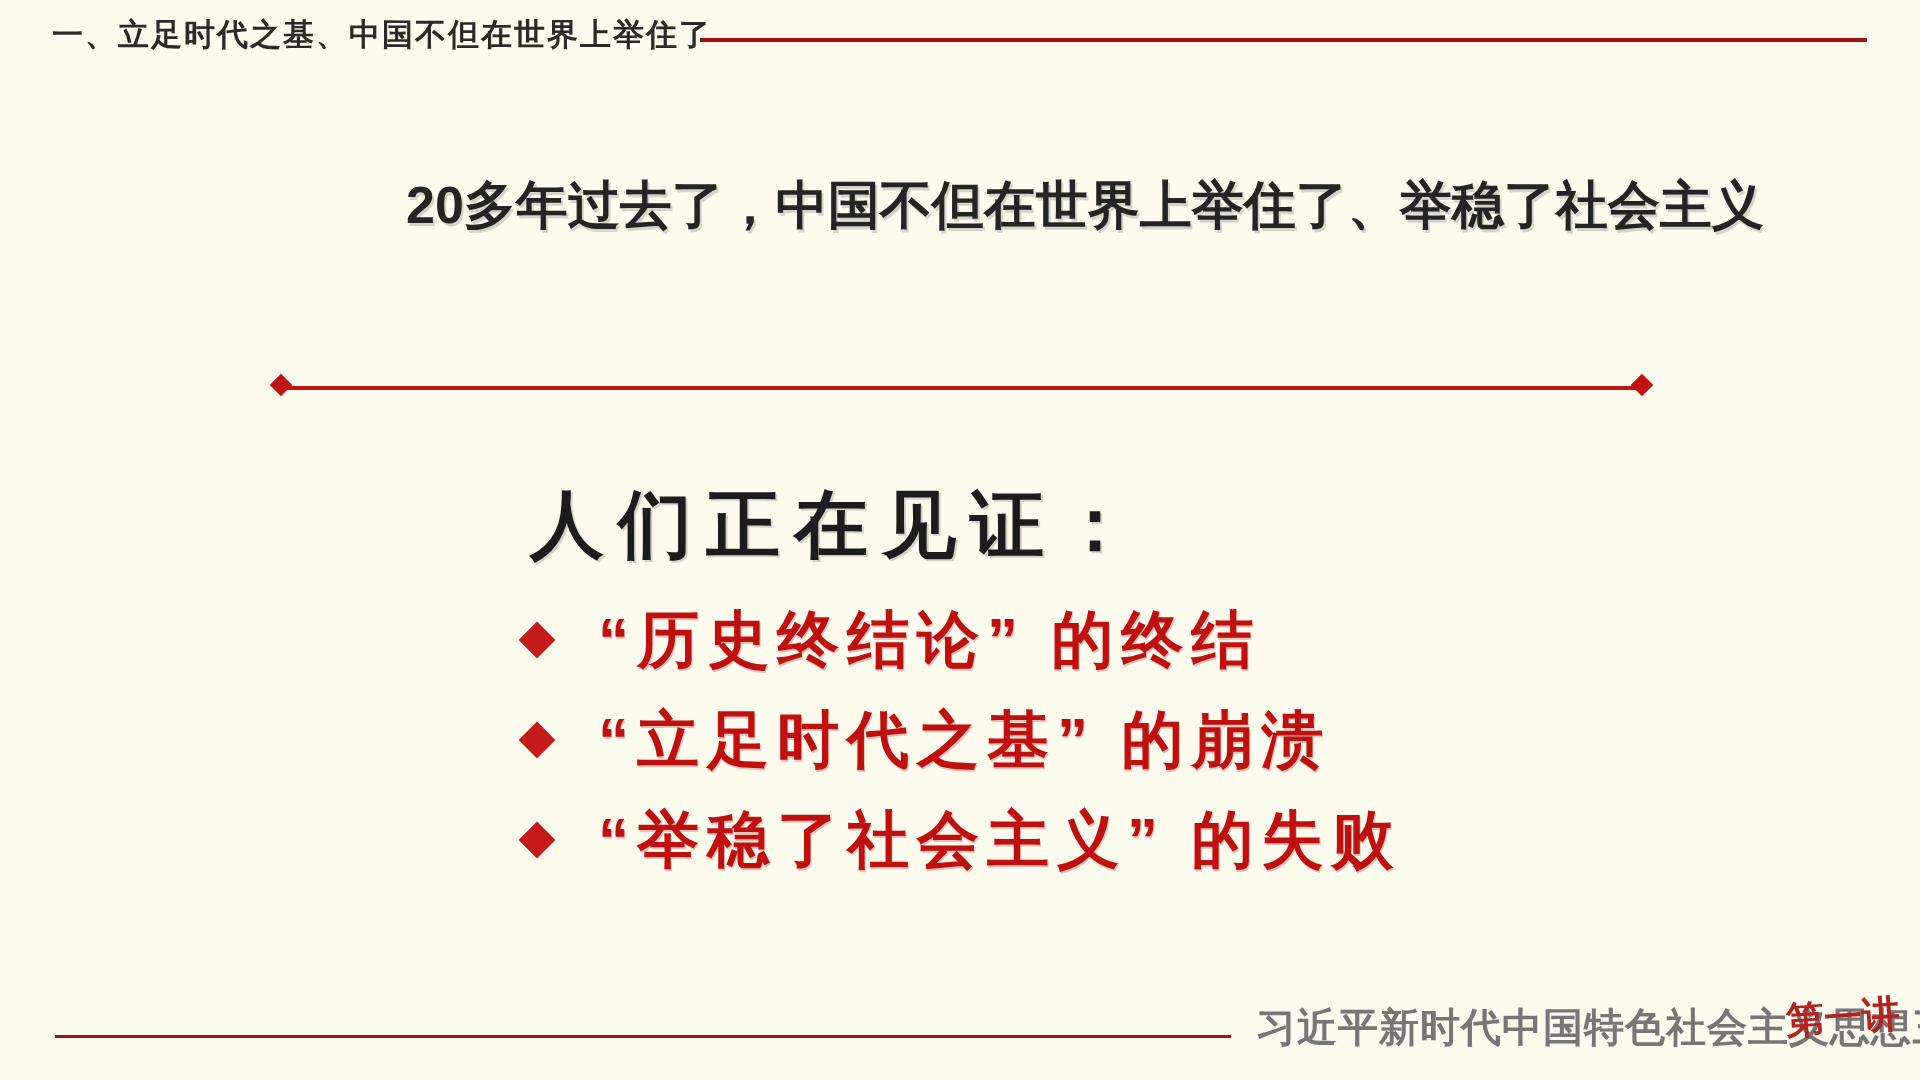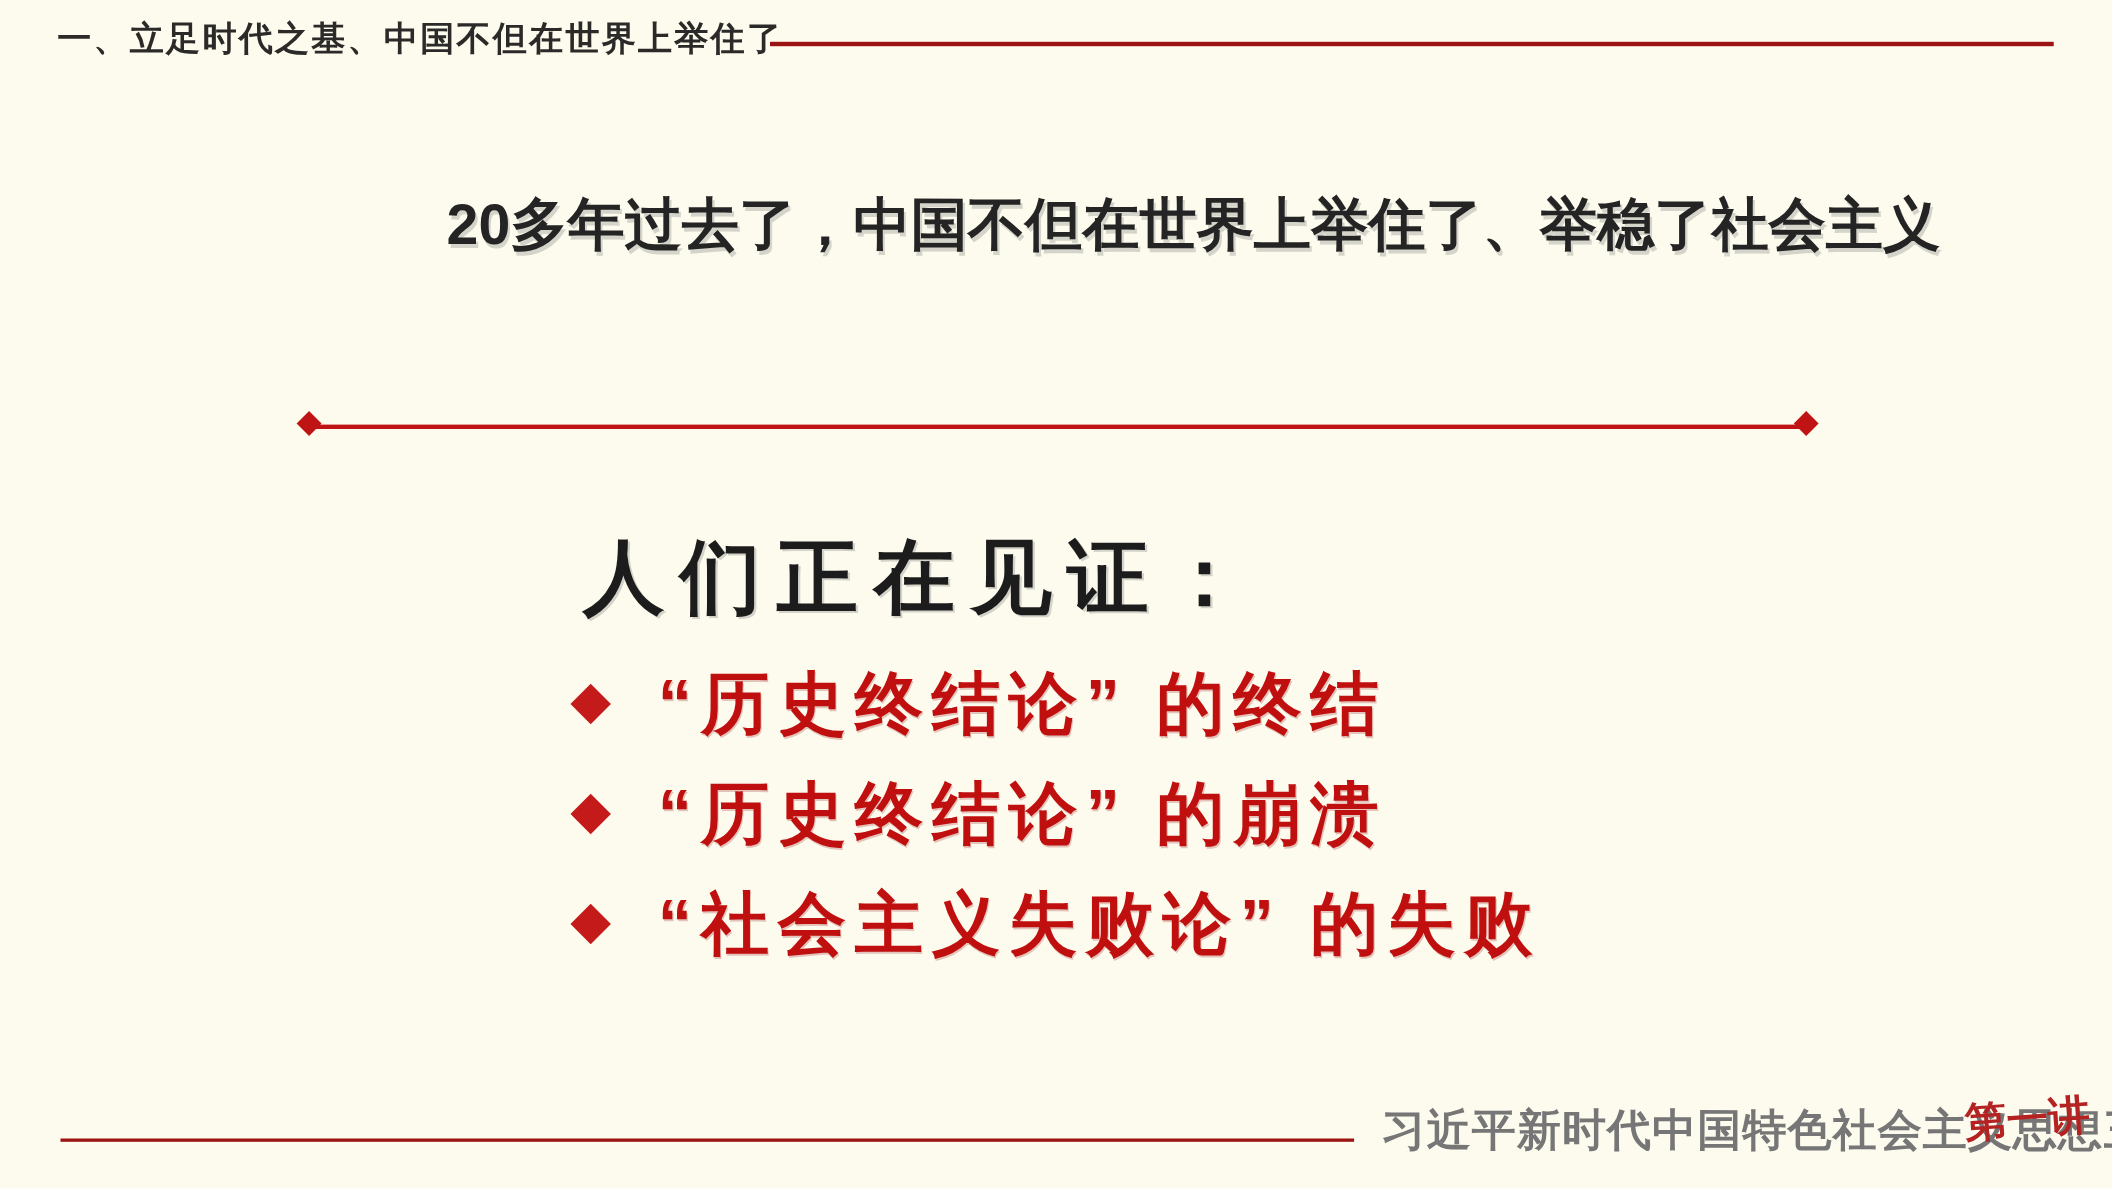--- a/index.html
+++ b/index.html
@@ -164,26 +164,26 @@
 
   <div class="bullet-list">
 
     <div class="bullet-item">
       <span class="bullet-diamond"></span>
       <span class="bullet-text">“历史终结论” 的终结</span>
     </div>
 
     <div class="bullet-item">
       <span class="bullet-diamond"></span>
-      <span class="bullet-text">“历史终结论” 的崩溃</span>
+      <span class="bullet-text">“立足时代之基” 的崩溃</span>
     </div>
 
     <div class="bullet-item">
       <span class="bullet-diamond"></span>
-      <span class="bullet-text">“社会主义失败论” 的失败</span>
+      <span class="bullet-text">“举稳了社会主义” 的失败</span>
     </div>
 
   </div>
 
   <div class="footer-rule"></div>
   <div class="footer-series">习近平新时代中国特色社会主义思想三十讲</div>
   <div class="footer-badge">第一讲</div>
 
 </div>
 

